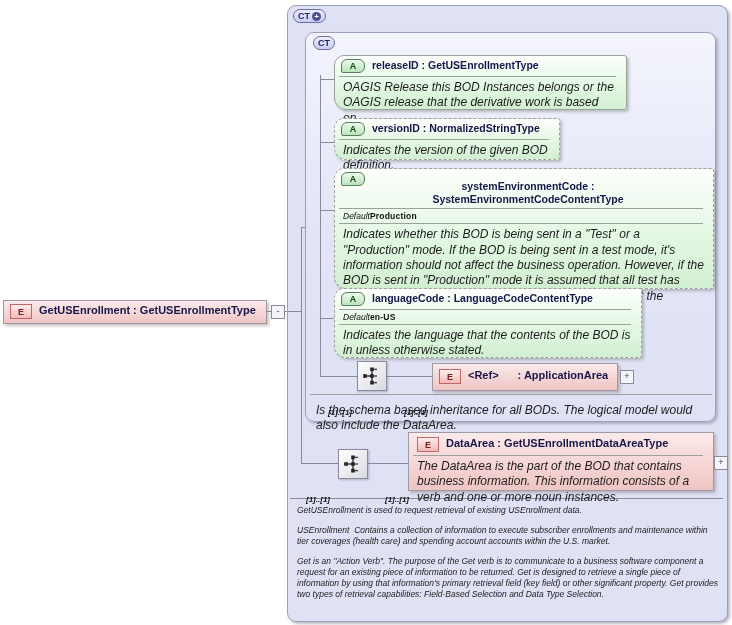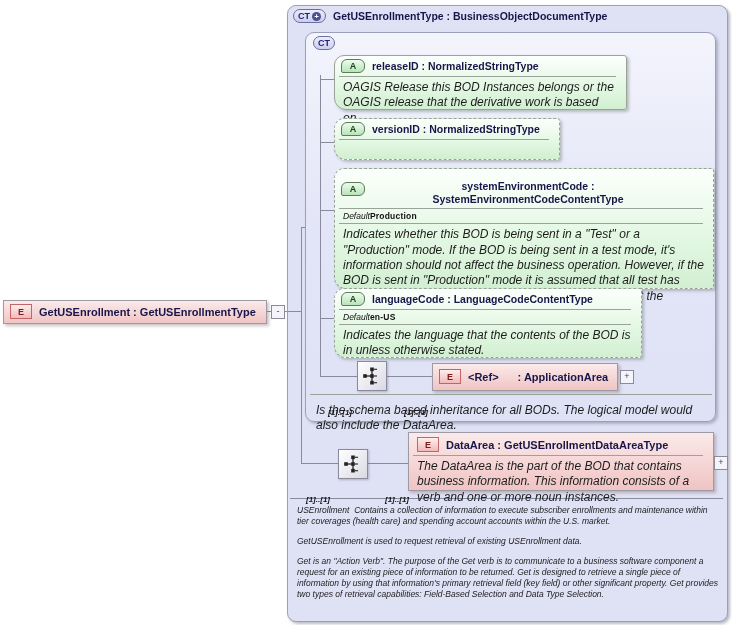--- a/index.html
+++ b/index.html
@@ -20,21 +20,21 @@
     border-radius:7px; font-size:9px; font-weight:bold; color:#24246a; }
   .badge-ct .plus-circle { width:9px; height:9px; border-radius:50%; background:#4a4f90;
     color:#fff; font-size:8px; line-height:9px; text-align:center; font-weight:bold; }
   .badge-a { display:inline-flex; align-items:center; justify-content:center; width:22px; height:12px;
     background:linear-gradient(#ecfbec,#b9e4b9); border:1px solid #5b7d5b; border-radius:6px 6px 6px 2px;
     font-size:9px; font-weight:bold; color:#1d421d; flex:none; }
   .badge-e { display:inline-flex; align-items:center; justify-content:center; width:20px; height:13px;
     background:linear-gradient(#fdeeee,#f2b9b9); border:1px solid #c46464;
     font-size:9px; font-weight:bold; color:#7c1d1d; flex:none; }
 
-  .title-row { display:flex; align-items:center; gap:7px; padding:3px 6px 2px 6px; }
+  .title-row { display:flex; gap:7px; padding:3px 6px 2px 6px; }
   .box-title { font-size:10.5px; font-weight:bold; color:#16164a; white-space:nowrap; }
 
   .attr-box { position:absolute; background:linear-gradient(180deg,#fcfffc 0%,#e2f7e2 60%,#d2efd2 100%);
     border:1px solid #9aa29a; border-radius:10px 3px 3px 12px; box-shadow:2px 2px 3px rgba(100,115,100,.4); }
   .attr-box.optional { border-style:dashed; }
   .attr-title { font-size:10.5px; font-weight:bold; color:#16164a; }
   .attr-title.wrapwide { white-space:normal; text-align:center; overflow-wrap:anywhere; width:312px; line-height:1.2;margin-top:8px; }
   .divider { height:1px; background:#9aa29a; margin:1px 10px 1px 4px; }
   .default-row { display:flex; align-items:flex-end; padding:1px 8px 1px 8px; font-size:8.5px; color:#111; }
   .default-label { font-style:italic; }
@@ -71,21 +71,20 @@
     </div>
   </div>
   <div class="toggle" style="left:271px; top:305px;">-</div>
 
   <div class="outer-box">
     <div class="title-row" style="padding:3px 6px 1px 5px;">
       <span class="badge-ct">
         <span>CT</span>
         <span class="plus-circle">+</span>
       </span>
-      <span class="box-title">GetUSEnrollmentType : BusinessObjectDocumentType</span>
     </div>
 
     <div class="hline" style="left:0px;  top:305px; width:14px;"></div>
     <div class="vline" style="left:13px; top:221px; height:237px;"></div>
     <div class="hline" style="left:13px; top:221px; width:5px;"></div>
     <div class="hline" style="left:13px; top:457px; width:37px;"></div>
     <div class="hline" style="left:79px; top:457px; width:41px;"></div>
     <div class="hline" style="left:2px;  top:492px; width:433px;"></div>
 
     <div class="inner-box">
@@ -99,32 +98,33 @@
       <div class="hline" style="left:14px; top:46px;  width:14px;"></div>
       <div class="hline" style="left:14px; top:109px; width:14px;"></div>
       <div class="hline" style="left:14px; top:177px; width:14px;"></div>
       <div class="hline" style="left:14px; top:285px; width:14px;"></div>
       <div class="hline" style="left:14px; top:343px; width:37px;"></div>
       <div class="hline" style="left:80px; top:343px; width:46px;"></div>
 
       <div class="attr-box" style="left:28px; top:22px; width:291px; height:53px;">
         <div class="title-row">
           <span class="badge-a">A</span>
-          <span class="attr-title">releaseID : NormalizedStringType</span>
+          <span class="attr-title">releaseID : GetUSEnrollmentType</span>
         </div>
         <div class="divider"></div>
         <div class="doc">OAGIS Release this BOD Instances belongs or the OAGIS release that the derivative work is based on.</div>
       </div>
 
       <div class="attr-box optional" style="left:28px; top:85px; width:224px; height:40px;">
         <div class="title-row">
           <span class="badge-a">A</span>
           <span class="attr-title">versionID : NormalizedStringType</span>
         </div>
         <div class="divider"></div>
+        <div class="doc">Indicates the version of the given BOD definition.</div>
       </div>
 
       <div class="attr-box optional" style="left:28px; top:135px; width:378px; height:119px;">
         <div class="title-row">
           <span class="badge-a">A</span>
           <span class="attr-title wrapwide">systemEnvironmentCode : SystemEnvironmentCodeContentType</span>
         </div>
         <div class="divider"></div>
         <div class="default-row">
           <span class="default-label">Default</span>
@@ -197,19 +197,19 @@
       <div class="title-row" style="padding:4px 8px 2px 8px;">
         <span class="badge-e">E</span>
         <span class="elem-title">DataArea : GetUSEnrollmentDataAreaType</span>
       </div>
       <div class="divider"></div>
       <div class="doc">The DataArea is the part of the BOD that contains business information. This information consists of a verb and one or more noun instances.</div>
     </div>
     <div class="toggle" style="left:426px; top:450px;">+</div>
 
     <div class="footer-docs">
+      <div class="para">GetUSEnrollment is used to request retrieval of existing USEnrollment data.</div>
       <div class="para">USEnrollment  Contains a collection of information to execute subscriber enrollments and maintenance within tier coverages (health care) and spending account accounts within the U.S. market.</div>
-      <div class="para">GetUSEnrollment is used to request retrieval of existing USEnrollment data.</div>
       <div class="para">Get is an "Action Verb". The purpose of the Get verb is to communicate to a business software component a request for an existing piece of information to be returned. Get is designed to retrieve a single piece of information by using that information's primary retrieval field (key field) or other significant property. Get provides two types of retrieval capabilities: Field-Based Selection and Data Type Selection.</div>
     </div>
   </div>
 
 </div>
 
 </body></html>

